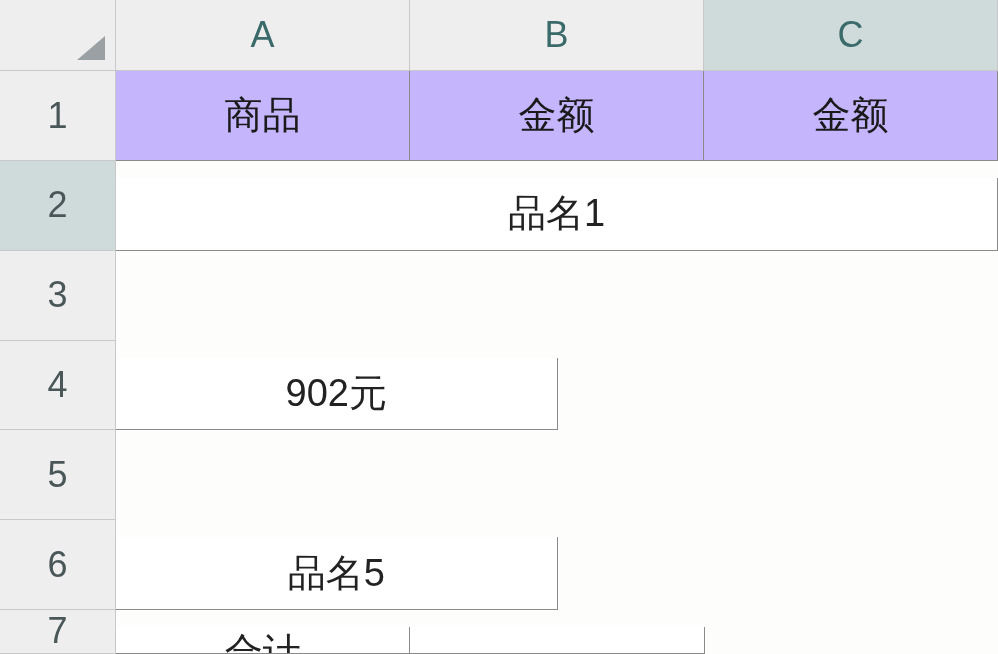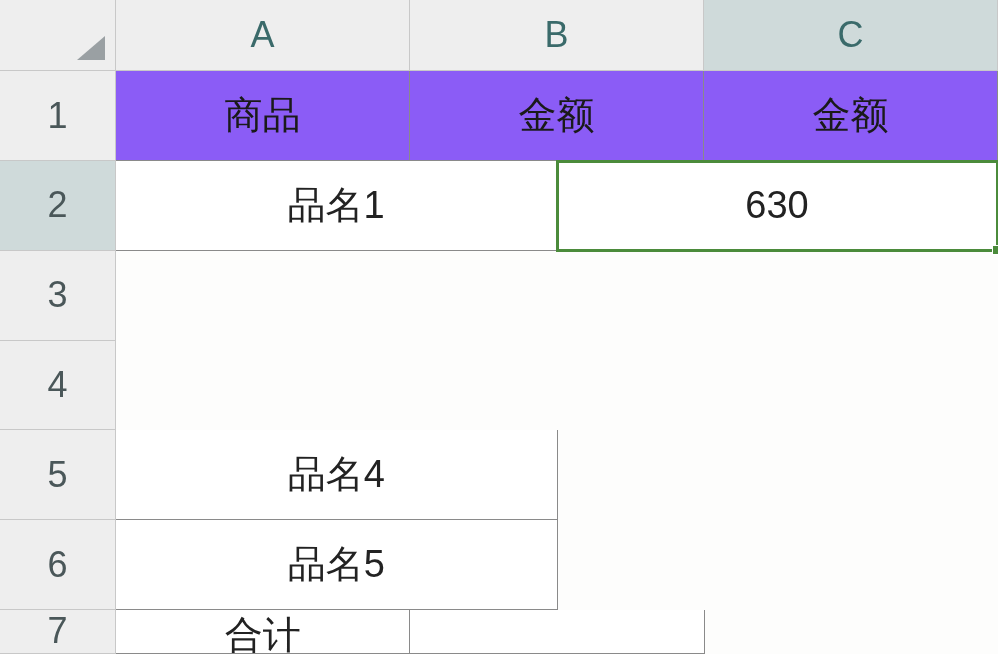--- a/index.html
+++ b/index.html
@@ -81,28 +81,29 @@
       border-bottom: 1px solid #c0c0c0;
       display: flex;
       align-items: center;
       justify-content: center;
       font-size: 38px;
       color: #222;
       background: #fff;
       position: relative;
     }
     .cell.header-cell {
-      background: #8b5cf6;
+      background: #c4b5fd;
       color: #1a1a1a;
       border-right: 1px solid #8a8a8a;
       border-bottom: 1px solid #8a8a8a;
     }
     .cell.data-bordered {
       border-right: 1px solid #8a8a8a;
       border-bottom: 1px solid #8a8a8a;
+      margin-top: 17px;
     }
     .cell.empty {
       border-right: none;
       border-bottom: none;
       background: #fdfdfc;
     }
     .cell.selected {
       outline: 3px solid #4b8b3b;
       outline-offset: -2px;
       z-index: 2;
@@ -140,39 +141,35 @@
   <div class="row">
     <div class="row-header">1</div>
     <div class="cell header-cell">商品</div>
     <div class="cell header-cell">金额</div>
     <div class="cell header-cell">金额</div>
   </div>
 
   <div class="row">
     <div class="row-header active">2</div>
     <div class="cell data-bordered">品名1</div>
-    <div class="cell data-bordered selected">
-      <span>630</span>
-      <div class="fill-handle"></div>
-    </div>
   </div>
 
   <div class="row">
     <div class="row-header">3</div>
     <div class="cell empty"></div>
   </div>
 
   <div class="row">
     <div class="row-header">4</div>
+    <div class="cell data-bordered">902元</div>
     <div class="cell empty"></div>
   </div>
 
   <div class="row">
     <div class="row-header">5</div>
-    <div class="cell data-bordered">品名4</div>
     <div class="cell empty"></div>
   </div>
 
   <div class="row">
     <div class="row-header">6</div>
     <div class="cell data-bordered">品名5</div>
     <div class="cell empty"></div>
   </div>
 
   <div class="row short">

